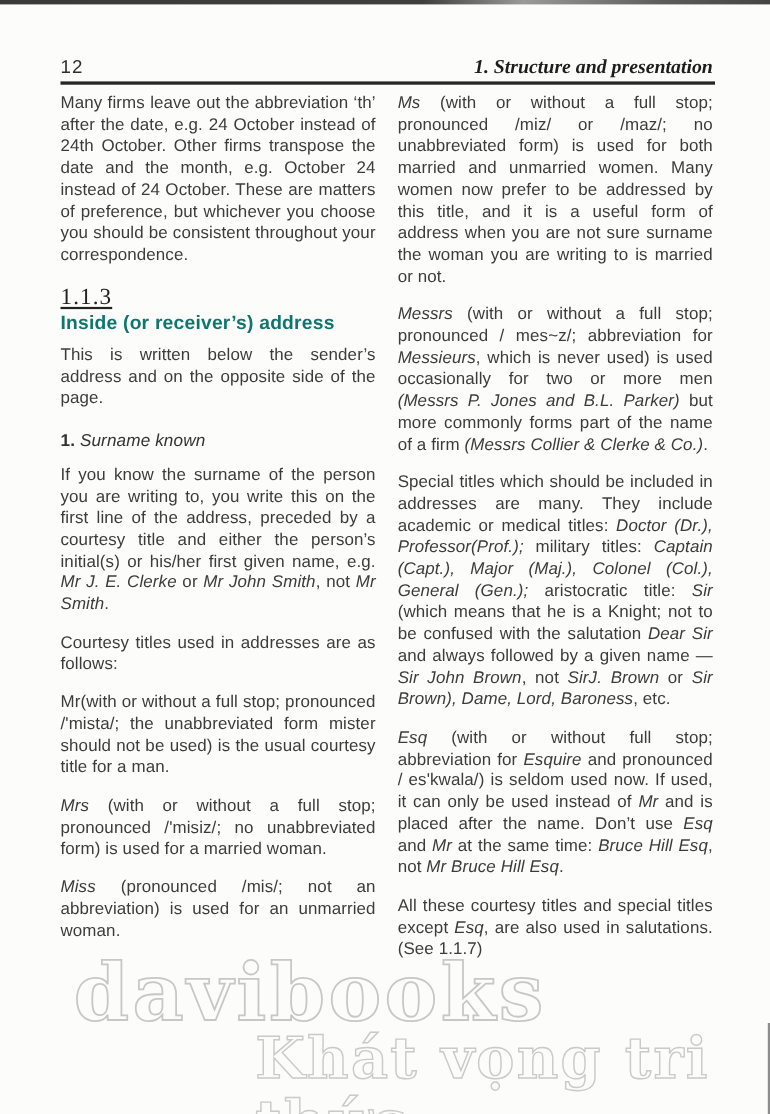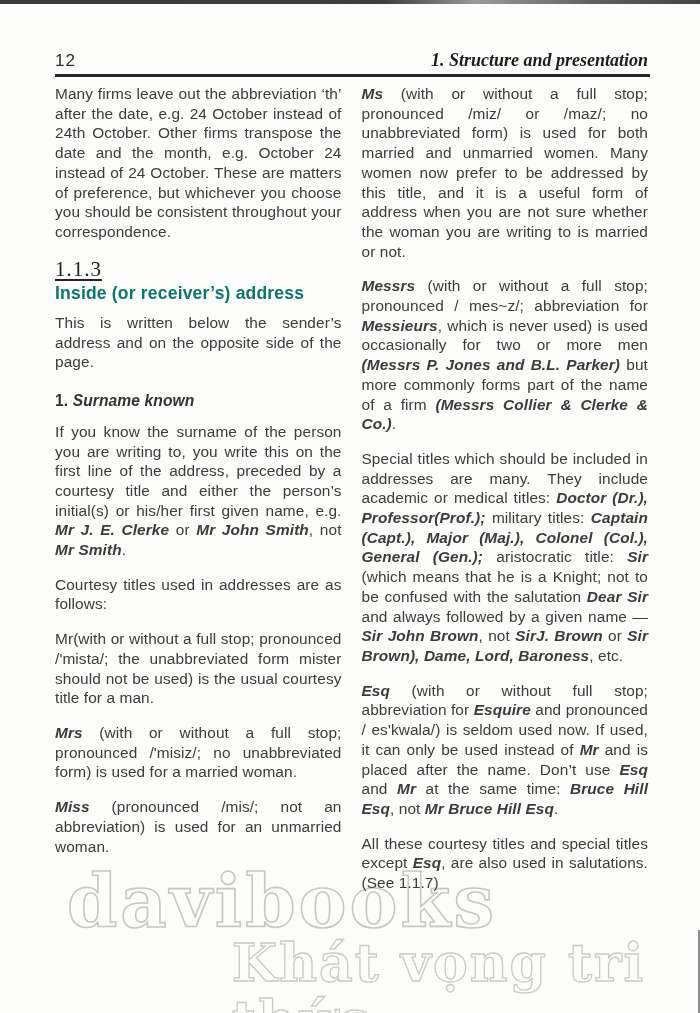--- a/index.html
+++ b/index.html
@@ -66,21 +66,21 @@
   .sec-heading {
     font-size: 17.5px; font-weight: bold; color: #0f766e;
     margin: 0 0 9px 0; letter-spacing: 0.2px;
     text-align: left;
   }
   .sub-heading {
     font-size: 15.6px; font-weight: normal;
     margin: 19px 0 11px 0; text-align: left;
     color: #333;
   }
-  .it { font-style: italic; font-weight: bold; }
+  .it { font-style: italic; }
   .bd { font-weight: bold; }
   
   .watermark {
     position: absolute; z-index: 0;
     left: 0; top: 866px; width: 100%;
     pointer-events: none;
     font-family: "DejaVu Serif", serif;
     font-weight: bold;
   }
   .wm-line1 {
@@ -126,21 +126,21 @@
       <p><span>This is written below the sender’s address and on the opposite side of the page.</span></p>
       <div class="sub-heading"><span class="bd">1. </span><span class="it">Surname known</span></div>
       <p><span>If you know the surname of the person you are writing to, you write this on the first line of the address, preceded by a courtesy title and either the person’s initial(s) or his/her first given name, e.g. </span><span class="it">Mr J. E. Clerke</span><span> or </span><span class="it">Mr John Smith</span><span>, not </span><span class="it">Mr Smith</span><span>.</span></p>
       <p><span>Courtesy titles used in addresses are as follows:</span></p>
       <p><span>Mr(with or without a full stop; pronounced /'mista/; the unabbreviated form mister should not be used) is the usual courtesy title for a man.</span></p>
       <p><span class="it">Mrs</span><span> (with or without a full stop; pronounced /'misiz/; no unabbreviated form) is used for a married woman.</span></p>
       <p><span class="it">Miss</span><span> (pronounced /mis/; not an abbreviation) is used for an unmarried woman.</span></p>
     </div>
 
     <div class="col">
-      <p><span class="it">Ms</span><span> (with or without a full stop; pronounced /miz/ or /maz/; no unabbreviated form) is used for both married and unmarried women. Many women now prefer to be addressed by this title, and it is a useful form of address when you are not sure whether the woman you are writing to is married or not.</span></p>
+      <p><span class="it">Ms</span><span> (with or without a full stop; pronounced /miz/ or /maz/; no unabbreviated form) is used for both married and unmarried women. Many women now prefer to be addressed by this title, and it is a useful form of address when you are not sure surname the woman you are writing to is married or not.</span></p>
       <p><span class="it">Messrs</span><span> (with or without a full stop; pronounced / mes~z/; abbreviation for </span><span class="it">Messieurs</span><span>, which is never used) is used occasionally for two or more men </span><span class="it">(Messrs P. Jones and B.L. Parker)</span><span> but more commonly forms part of the name of a firm </span><span class="it">(Messrs Collier &amp; Clerke &amp; Co.)</span><span>.</span></p>
       <p><span>Special titles which should be included in addresses are many. They include academic or medical titles: </span><span class="it">Doctor (Dr.), Professor(Prof.);</span><span> military titles: </span><span class="it">Captain (Capt.), Major (Maj.), Colonel (Col.), General (Gen.);</span><span> aristocratic title: </span><span class="it">Sir</span><span> (which means that he is a Knight; not to be confused with the salutation </span><span class="it">Dear Sir</span><span> and always followed by a given name — </span><span class="it">Sir John Brown</span><span>, not </span><span class="it">SirJ. Brown</span><span> or </span><span class="it">Sir Brown),</span><span> </span><span class="it">Dame, Lord, Baroness</span><span>, etc.</span></p>
       <p><span class="it">Esq</span><span> (with or without full stop; abbreviation for </span><span class="it">Esquire</span><span> and pronounced / es'kwala/) is seldom used now. If used, it can only be used instead of </span><span class="it">Mr</span><span> and is placed after the name. Don’t use </span><span class="it">Esq</span><span> and </span><span class="it">Mr</span><span> at the same time: </span><span class="it">Bruce Hill Esq</span><span>, not </span><span class="it">Mr Bruce Hill Esq</span><span>.</span></p>
       <p><span>All these courtesy titles and special titles except </span><span class="it">Esq</span><span>, are also used in salutations. (See 1.1.7)</span></p>
     </div>
 
   </div>
 </div>
 
 </body></html>

